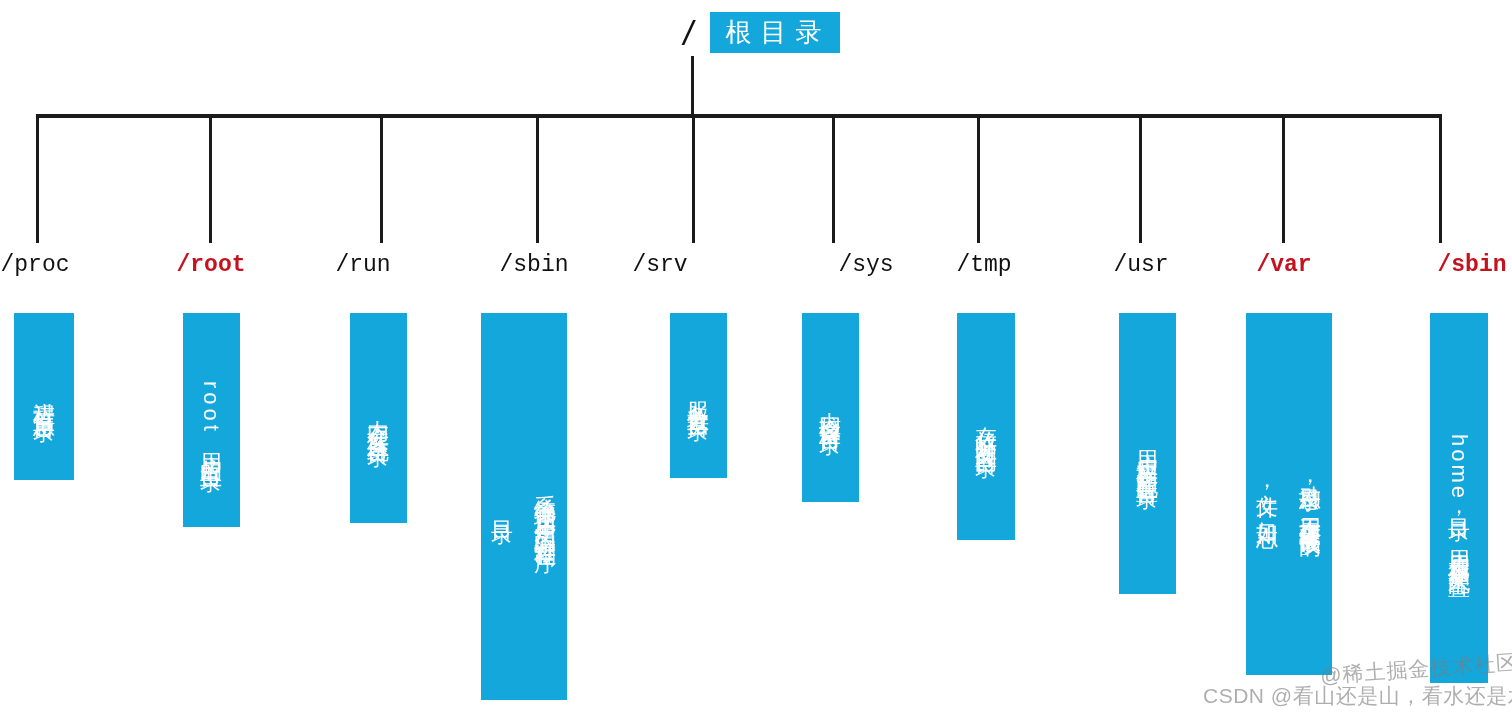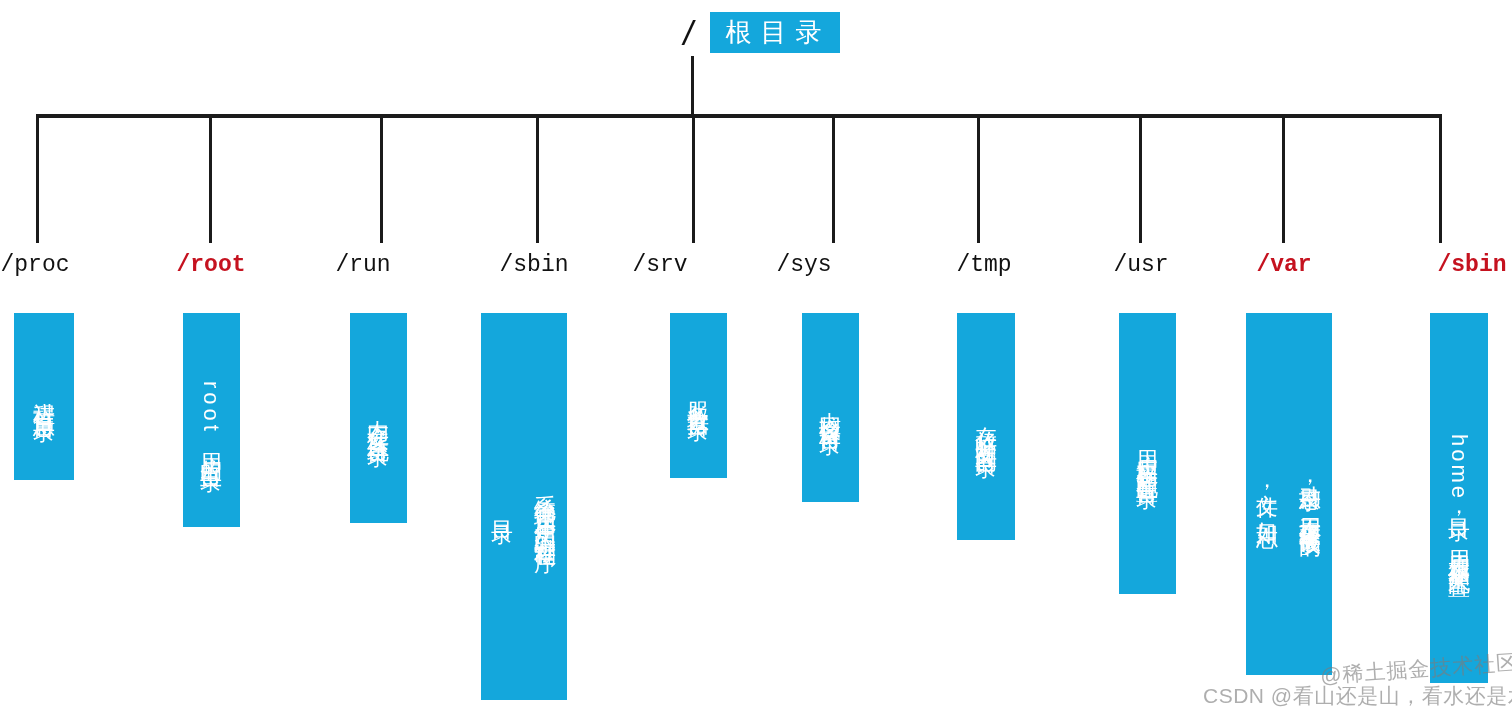--- a/index.html
+++ b/index.html
@@ -62,21 +62,21 @@
   <div class="vline drop" style="left:977px"></div>
   <div class="vline drop" style="left:1139px"></div>
   <div class="vline drop" style="left:1282px"></div>
   <div class="vline drop" style="left:1439px"></div>
 
   <div class="dirlabel" style="left:35px">/proc</div>
   <div class="dirlabel red" style="left:211px">/root</div>
   <div class="dirlabel" style="left:363px">/run</div>
   <div class="dirlabel" style="left:534px">/sbin</div>
   <div class="dirlabel" style="left:660px">/srv</div>
-  <div class="dirlabel" style="left:804px">/sys</div>
+  <div class="dirlabel" style="left:866px">/sys</div>
   <div class="dirlabel" style="left:984px">/tmp</div>
   <div class="dirlabel" style="left:1141px">/usr</div>
   <div class="dirlabel red" style="left:1284px">/var</div>
   <div class="dirlabel red" style="left:1472px">/sbin</div>
 
   <div class="box" style="left:14px;width:60px;height:167px">
     <div class="col" style="line-height:60px">进程信息目录</div>
   </div>
 
   <div class="box" style="left:183px;width:57px;height:214px">

